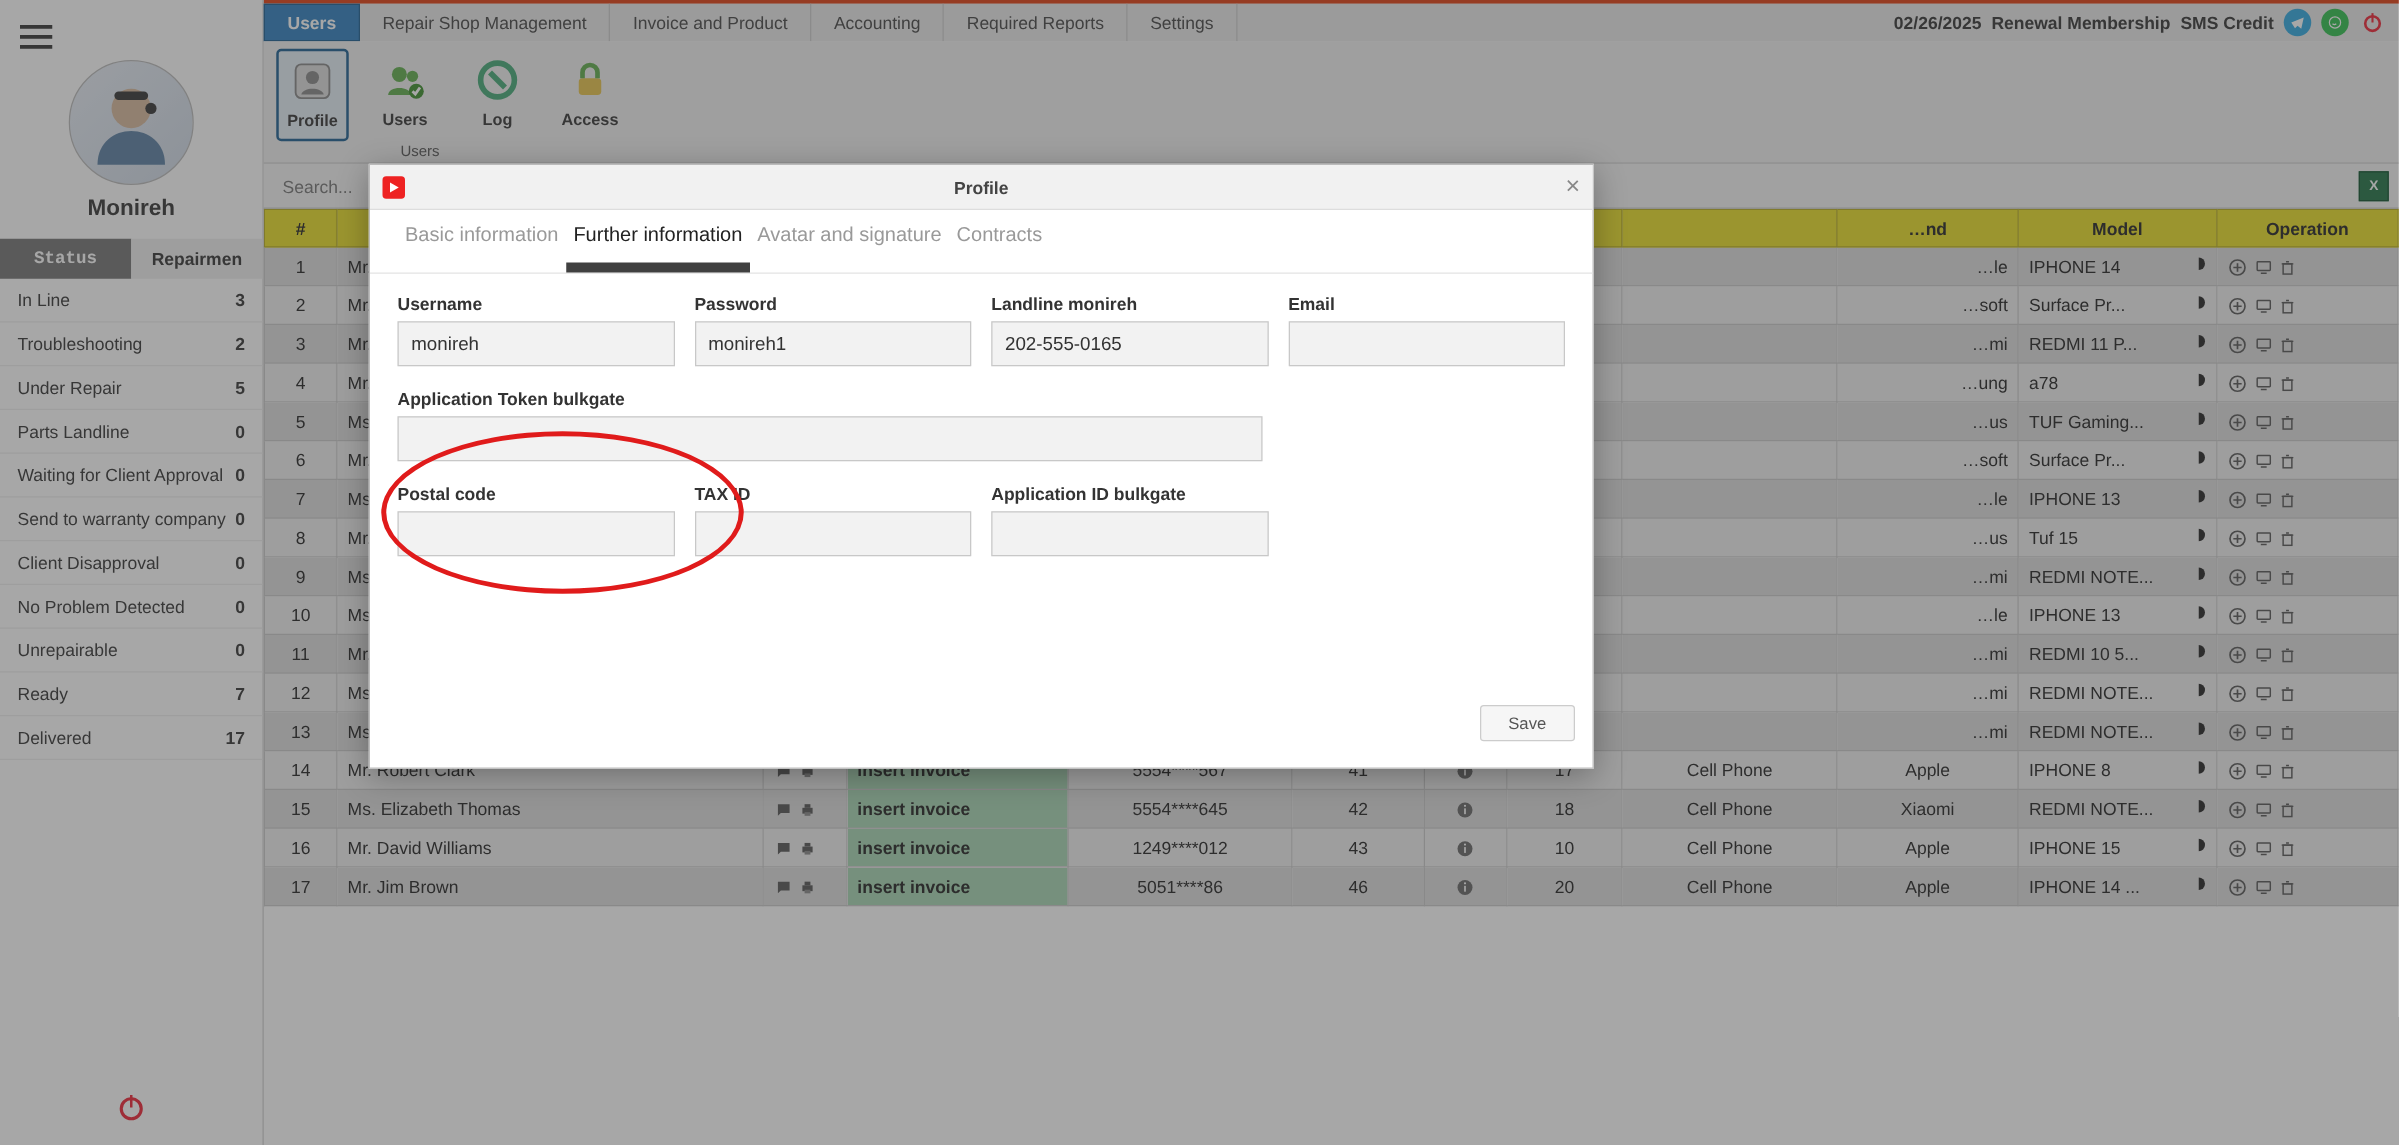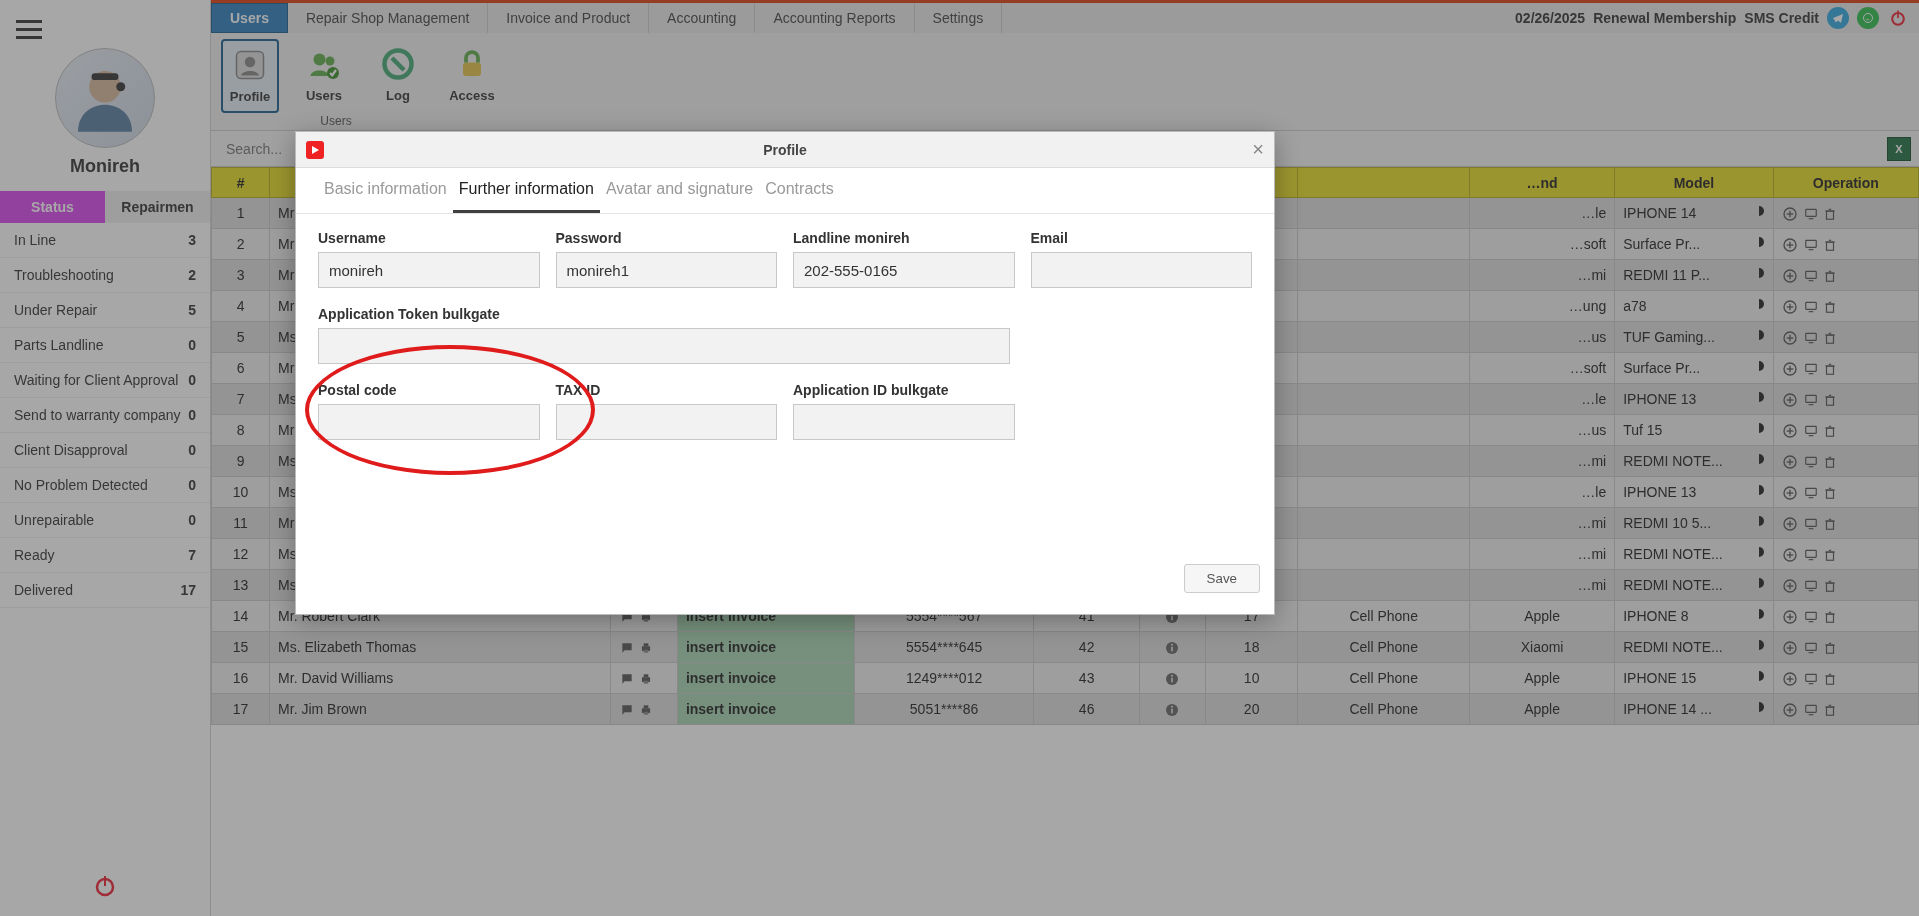--- a/index.html
+++ b/index.html
@@ -27,21 +27,21 @@
 .ribbon .group-label { position:absolute; bottom:2px; left:0; width:250px; text-align:center; font-size:12px; color:#555; }
 
 
 .leftcol { position:absolute; left:0; top:0; width:211px; bottom:0; background:#fff; border-right:1px solid #d2d2d2; }
 .hamburger { position:absolute; left:16px; top:20px; cursor:pointer; }
 .avatar { width:100px; height:100px; border-radius:50%; overflow:hidden; margin:48px auto 8px auto; border:1px solid #bbb; background:linear-gradient(135deg,#e8eef6,#cfd9e6); display:flex; align-items:center; justify-content:center; }
 .avatar svg{width:72px;height:72px;}
 .username { text-align:center; font-size:18px; color:#333; font-weight:600; margin-bottom:14px; }
 .side-tabs { display:flex; }
 .side-tabs .st { flex:1; text-align:center; padding:8px 0; font-weight:bold; color:#333; cursor:pointer; background:#efefef;}
-.side-tabs .st.active { background:#d946ef; color:#fff; }
+.side-tabs .st.active { background:#737373; color:#fff;font-family:Liberation Mono, monospace; }
 .status-list .row { display:flex; justify-content:space-between; padding:9px 14px; color:#333; border-bottom:1px solid #eee; cursor:pointer; }
 .status-list .row span.count{font-weight:bold;}
 .power-bottom { position:absolute; left:0; right:0; bottom:12px; text-align:center; color:#e23; font-size:22px; }
 
 
 .searchrow { position:absolute; left:211px; right:0; top:131px; height:36px; background:#f5f5f5; border-bottom:1px solid #ccc; display:flex; align-items:center; padding:0 8px; }
 .searchrow input { flex:1; height:26px; border:1px solid transparent; background:transparent; padding:0 6px; color:#666; font-size:14px; }
 .searchrow .excel { width:24px; height:24px; background:#1f7244; color:#fff; display:flex; align-items:center; justify-content:center; font-size:11px; font-weight:bold; border:1px solid #0d4f2a; cursor:pointer;}
 
 
@@ -59,21 +59,21 @@
 .dim { position:absolute; left:0; top:0; right:0; bottom:0; background:rgba(60,60,60,0.45); }
 
 
 .modal { position:absolute; left:295px; top:131px; width:980px; height:484px; background:#fff; border:1px solid #bbb; box-shadow:0 6px 24px rgba(0,0,0,.3); }
 .modal .titlebar { height:36px; background:#f1f1f1; display:flex; align-items:center; padding:0 10px; border-bottom:1px solid #ddd; position:relative;}
 .modal .titlebar .play { width:18px; height:18px; background:#e22; border-radius:3px; display:flex; align-items:center; justify-content:center; margin-right:8px;}
 .modal .titlebar .title { position:absolute; left:0; right:0; text-align:center; font-weight:600; color:#444; pointer-events:none;}
 .modal .titlebar .close { position:absolute; right:10px; top:6px; font-size:20px; color:#888; cursor:pointer;}
 .modal .tabs { display:flex; padding:12px 22px 0 22px; border-bottom:1px solid #e4e4e4;}
 .modal .tabs .mtab { padding:0 6px 12px 6px; color:#999; cursor:pointer; font-size:16px;}
-.modal .tabs .mtab.active { color:#222; border-bottom:3px solid #404040; font-weight:500;}
+.modal .tabs .mtab.active { color:#222; border-bottom:8px solid #404040; font-weight:500;}
 .modal .form { padding:16px 22px; }
 .modal .form .frow { display:flex; gap:16px; margin-bottom:18px;}
 .modal .form .field { flex:1; display:flex; flex-direction:column; min-width:0;}
 .modal .form .field.wide{flex:3.07;}
 .modal .form label { font-size:14px; color:#333; font-weight:600; margin-bottom:6px;}
 .modal .form input { height:36px; border:1px solid #c8c8c8; background:#f2f2f2; padding:0 10px; font-size:15px; color:#333;}
 .modal .footer { position:absolute; left:0; right:0; bottom:12px; height:48px; display:flex; align-items:center; justify-content:flex-end; padding:0 14px;}
 .modal .footer button { padding:6px 22px; background:#f6f6f6; border:1px solid #ccc; border-radius:3px; cursor:pointer; color:#555;}
 
 
@@ -161,21 +161,21 @@
       </svg>
   </div>
 </div>
 
 <div class="topnav">
   <div id="topnav-tabs" style="display:flex">
       <div class="tab active">Users</div>
       <div class="tab">Repair Shop Management</div>
       <div class="tab">Invoice and Product</div>
       <div class="tab">Accounting</div>
-      <div class="tab">Accounting Reports</div>
+      <div class="tab">Required Reports</div>
       <div class="tab">Settings</div>
     </div>
   <div class="spacer"></div>
   <div class="right">
     <span>02/26/2025</span>
     <span>Renewal Membership</span>
     <span>SMS Credit</span>
     <span class="ico telegram">
         <svg width="12" height="12" viewBox="0 0 24 24">
           <path d="M2 12l20-8-4 18-6-5-4 4z" fill="#fff"></path>

